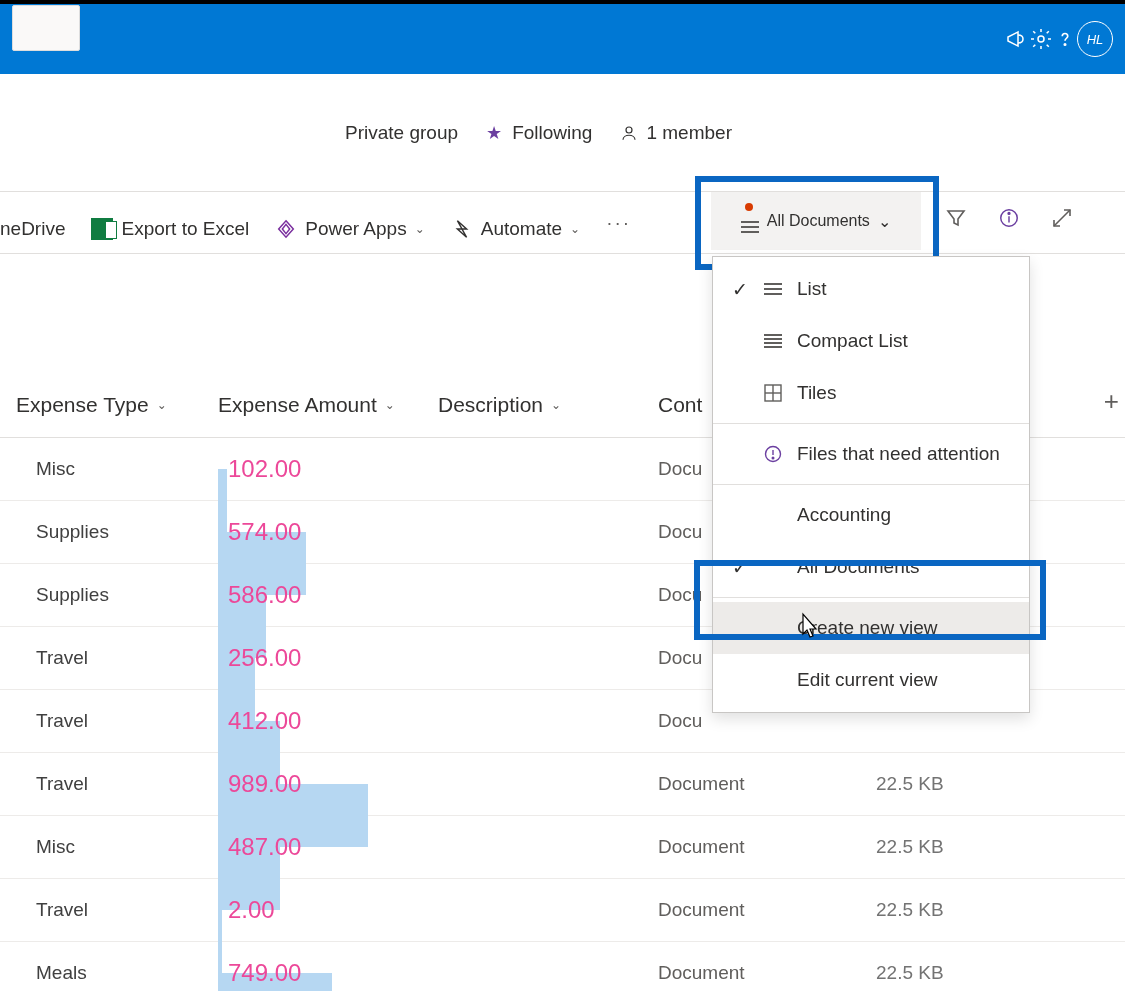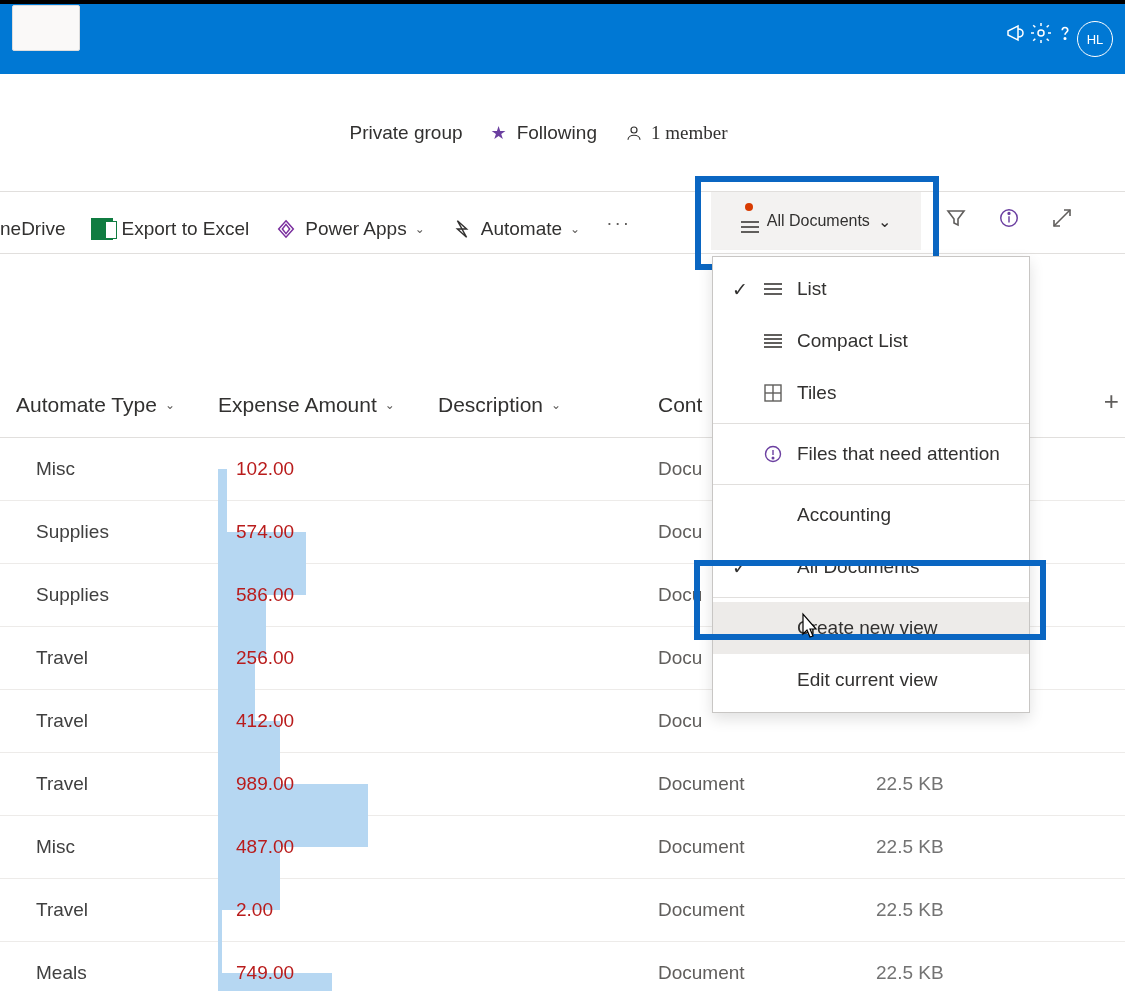--- a/index.html
+++ b/index.html
@@ -1,21 +1,21 @@
 <!DOCTYPE html>
 <html><head>
 <meta charset="utf-8">
 <style>
 * { box-sizing: border-box; margin: 0; padding: 0; }
 html, body { width: 1125px; height: 991px; font-family: "Segoe UI", Arial, sans-serif; background: #fff; color: #323130; overflow: hidden; }
 
 
 .suite-bar { height: 74px; border-top: 4px solid #000; background: #0078d4; display: flex; align-items: center; justify-content: space-between; padding: 0 12px; }
 .waffle-box { width: 68px; height: 46px; background: #faf9f8; border: 1px solid #ddd; border-radius: 2px; margin-top: -22px; }
-.suite-actions { display: flex; color: #fff; }
+.suite-actions { display: flex; align-items: center; color: #fff; font-style: italic; }
 .suite-icon { width: 24px; height: 24px; display: flex; align-items: center; justify-content: center; }
 .avatar { width: 36px; height: 36px; border: 1px solid #fff; border-radius: 50%; display: flex; align-items: center; justify-content: center; font-size: 13px; color: #fff; }
 
 
 .site-header { height: 118px; display: flex; align-items: center; justify-content: center; padding-right: 48px; border-bottom: 1px solid #e1dfdd; gap: 28px; font-size: 19px; color: #323130; }
 .follow-star { color: #6b3fa0; font-size: 18px; margin-right: -18px; }
 .person-icon { width: 18px; height: 18px; }
 
 
 .command-bar { height: 62px; display: flex; align-items: center; gap: 26px; padding: 0 14px 0 0; border-bottom: 1px solid #e1dfdd; font-size: 19px; position: relative; }
@@ -66,21 +66,21 @@
 
 .rows { }
 .row { height: 63px; display: flex; align-items: center; border-bottom: 1px solid #edebe9; font-size: 19px; }
 .cell-type { width: 218px; padding-left: 36px; color: #404040; }
 .cell-amount { width: 220px; position: relative; }
 .cell-desc { width: 220px; }
 .cell-content { width: 218px; color: #605e5c; }
 .cell-size { width: 170px; color: #737373; }
 
 .bar { position: absolute; left: 0; top: 0; height: 63px; background: #b6d7f2; }
-.bar-label { position: absolute; left: 18px; top: 50%; transform: translateY(-50%); color: #b91c1c; font-size: 19px; }
+.bar-label { position: absolute; left: 10px; top: 50%; transform: translateY(-50%); color: #ec4899; font-size: 24px; }
 
 </style>
 </head>
 <body>
 
 <div class="suite-bar">
   <div class="waffle-box"></div>
   <div class="suite-actions">
     <div class="suite-icon">
       <svg viewBox="0 0 24 24" width="24" height="24" fill="none" stroke="#fff" stroke-width="1.5">
@@ -103,21 +103,21 @@
     <div class="avatar">
       <span>HL</span>
     </div>
   </div>
 </div>
 
 <div class="site-header">
   <span>Private group</span>
   <span class="follow-star">★</span>
   <span>Following</span>
-  <span style="display:flex;align-items:center;gap:8px;font-family:Liberation Serif, serif;">
+  <span style="display:flex;align-items:center;gap:8px;">
     <svg class="person-icon" viewBox="0 0 24 24" fill="none" stroke="#323130" stroke-width="1.6">
       <circle cx="12" cy="8" r="4"></circle>
         <path d="M4 21c0-4 4-6 8-6s8 2 8 6"></path>
     </svg>
     <span>1 member</span>
   </span>
 </div>
 
 <div class="command-bar">
   <span class="cmd">
@@ -251,21 +251,21 @@
 
 <div class="cursor">
   <svg width="24" height="28" viewBox="0 0 24 28" fill="#fff" stroke="#000" stroke-width="1.2">
     <path d="M7 2v20l4-4 3 7 3-1-3-7h6L7 2z"></path>
   </svg>
 </div>
 
 <div class="table-wrap">
   <div class="table-header">
     <div class="th col-expense-type">
-      <span>Automate Type</span>
+      <span>Expense Type</span>
       <span class="chev">⌄</span>
     </div>
     <div class="th col-amount">
       <span>Expense Amount</span>
       <span class="chev">⌄</span>
     </div>
     <div class="th col-desc">
       <span>Description</span>
       <span class="chev">⌄</span>
     </div>

